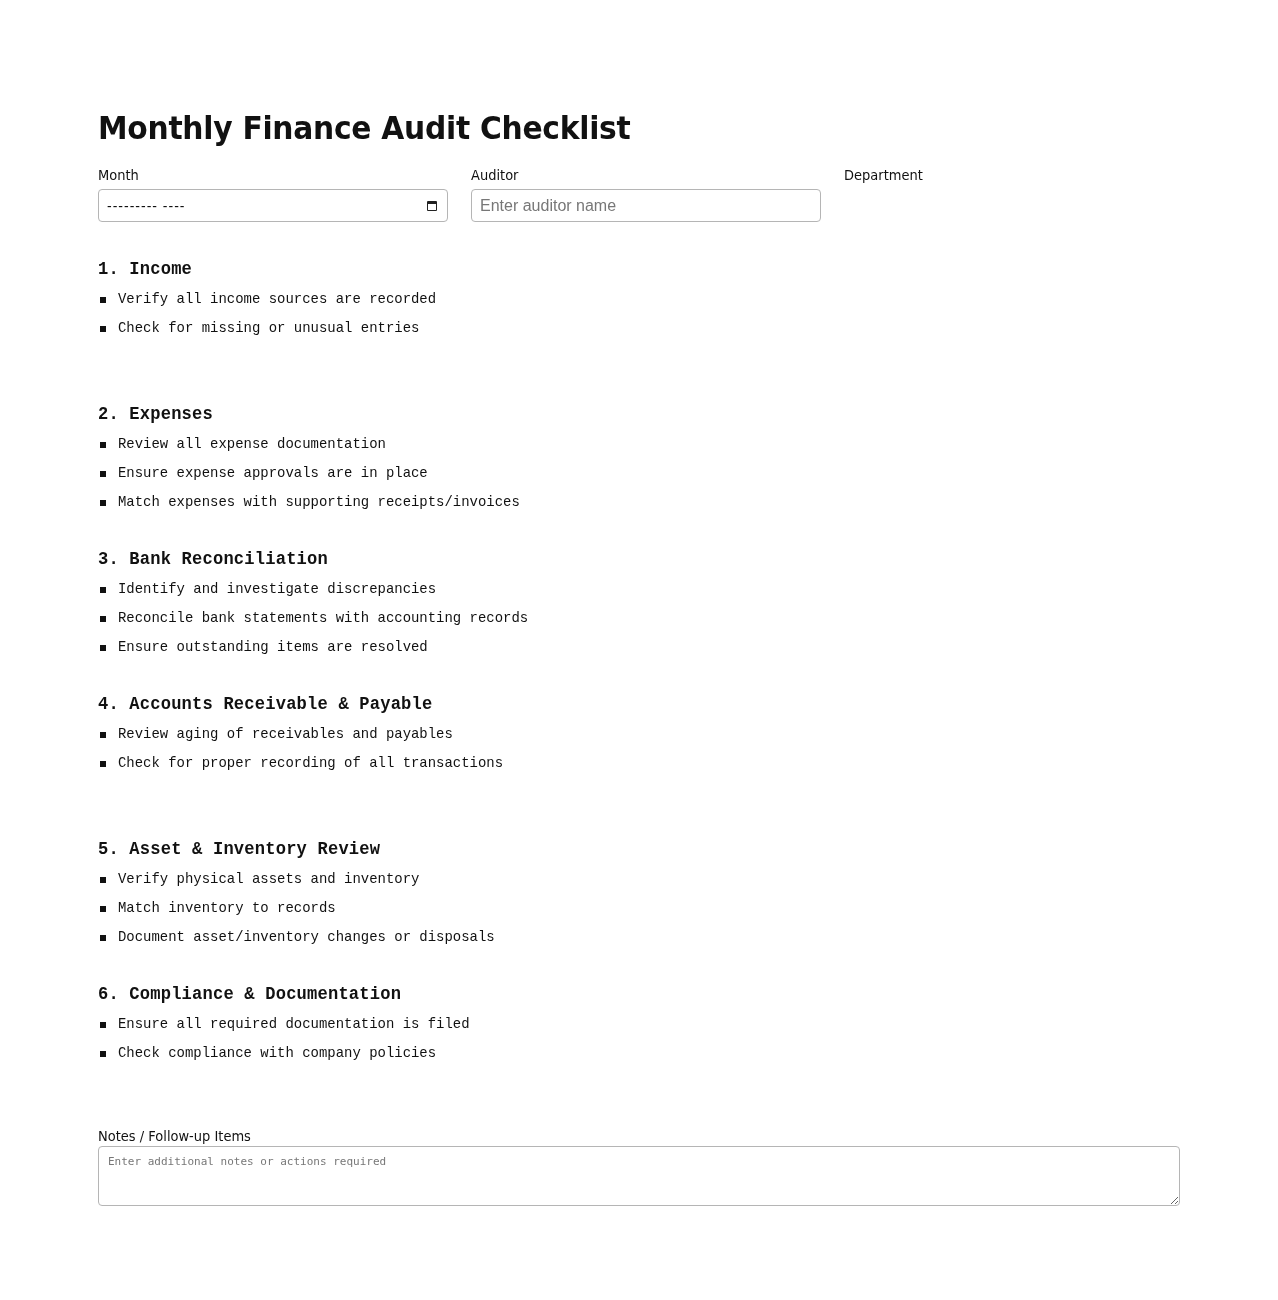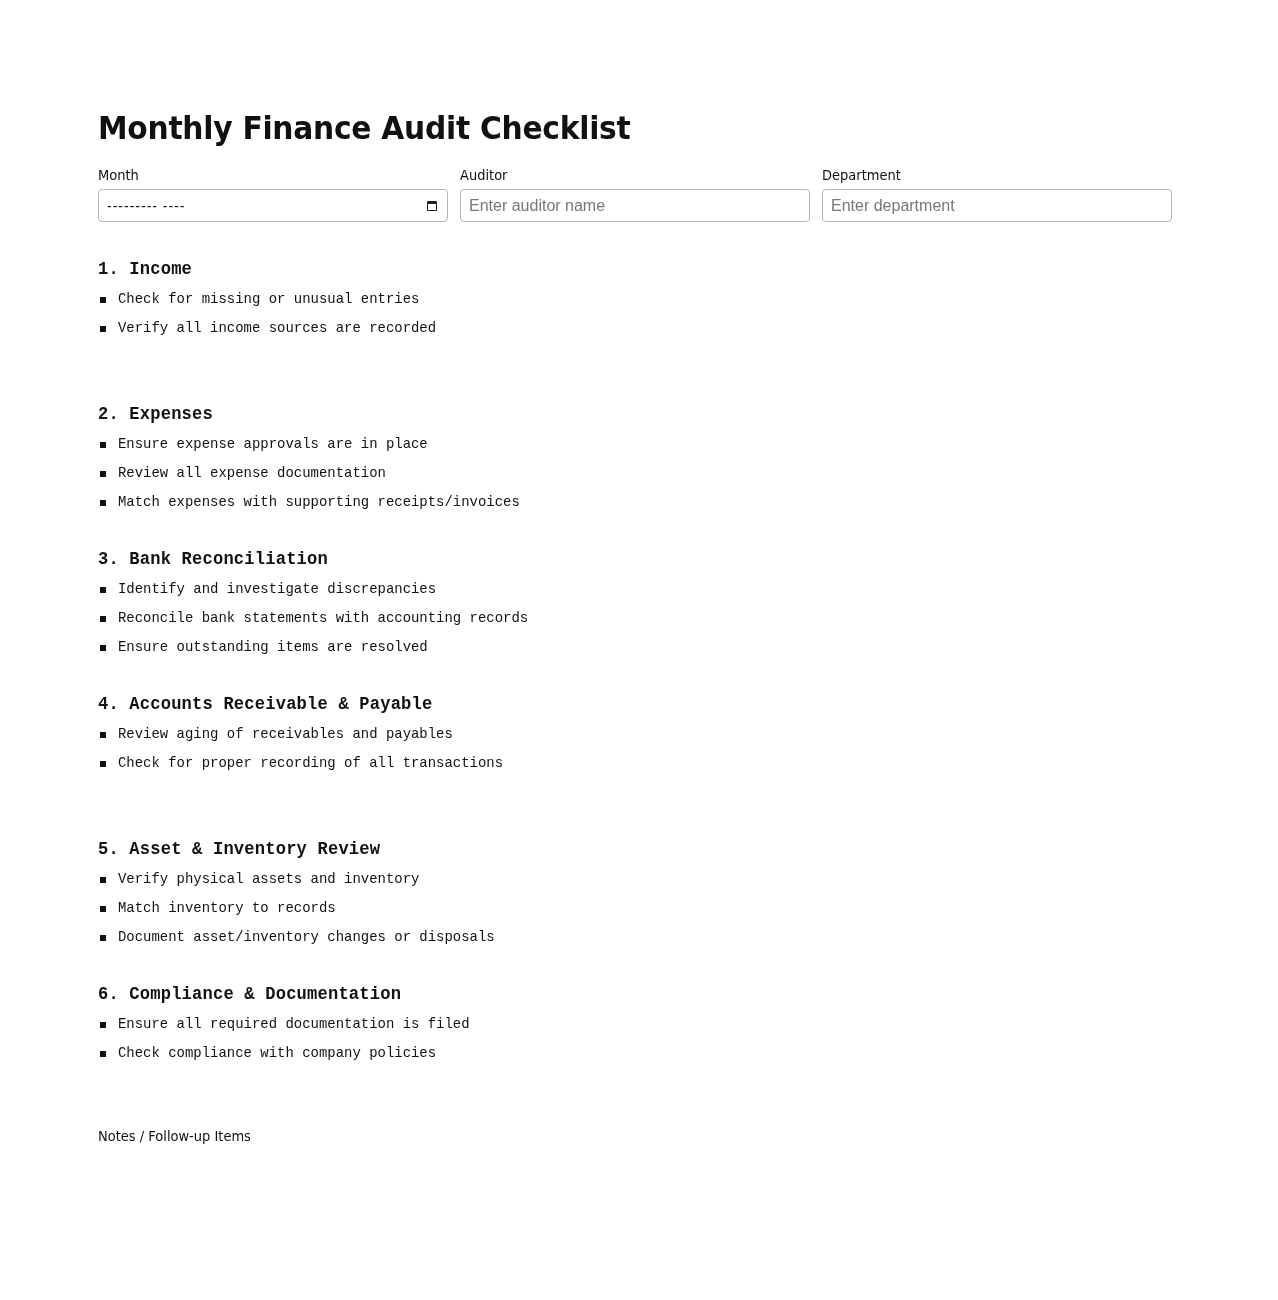--- a/index.html
+++ b/index.html
@@ -9,21 +9,21 @@
     color: #111111;
     position: relative;
   }
   .container { position: absolute; left: 98px; top: 0; width: 1082px; }
   h1 {
     position: absolute; top: 108px; left: 0; margin: 0;
     font-size: 32px; font-weight: bold; letter-spacing: -0.3px;
     font-family: "DejaVu Sans", sans-serif; line-height: 40px;
     transform: scaleX(0.93); transform-origin: left center;
   }
-  .fields { position: absolute; top: 166px; left: 0; width: 1082px; display: flex; gap: 12px; }
+  .fields { position: absolute; top: 166px; left: 0; width: 1082px; display: flex; gap: 23px; }
   .field { width: 350px; }
   .field label {
     display: block; font-size: 14px; line-height: 18px; margin-bottom: 5px;
     transform: scaleX(0.93); transform-origin: left center;
   }
   .inp {
     box-sizing: border-box; width: 350px; height: 33px;
     border: 1px solid #b5b5b5; border-radius: 4px; background: #fff;
     display: flex; align-items: center; padding: 0 8px;
     font-family: "Liberation Sans", sans-serif; font-size: 16px;
@@ -74,50 +74,47 @@
       </div>
     </div>
     <div class="field">
       <label>Auditor</label>
       <div class="inp">
         <input type="text" placeholder="Enter auditor name" style="">
       </div>
     </div>
     <div class="field">
       <label>Department</label>
-      <div class="inp">
-        <input type="text" placeholder="Enter department" style="">
-      </div>
     </div>
   </div>
 
   <div class="sections">
     <div class="section">
       <h2>1. Income</h2>
       <ul>
         <li>
             <span class="bullet"></span>
-            <span class="txt">Check for missing or unusual entries</span>
+            <span class="txt">Verify all income sources are recorded</span>
           </li>
         <li>
             <span class="bullet"></span>
-            <span class="txt">Verify all income sources are recorded</span>
+            <span class="txt">Check for missing or unusual entries</span>
           </li>
       </ul>
     </div>
     <div class="section">
       <h2>2. Expenses</h2>
       <ul>
         <li>
             <span class="bullet"></span>
-            <span class="txt">Ensure expense approvals are in place</span>
+            <span class="txt">Review all expense documentation</span>
           </li>
         <li>
             <span class="bullet"></span>
-            <span class="txt">Review all expense documentation</span>
+            <span class="txt">Ensure expense approvals are in place</span>
           </li>
         <li>
             <span class="bullet"></span>
             <span class="txt">Match expenses with supporting receipts/invoices</span>
           </li>
       </ul>
     </div>
     <div class="section">
       <h2>3. Bank Reconciliation</h2>
       <ul>
@@ -175,14 +172,15 @@
         <li>
             <span class="bullet"></span>
             <span class="txt">Check compliance with company policies</span>
           </li>
       </ul>
     </div>
   </div>
 
   <div class="notes">
     <label>Notes / Follow-up Items</label>
+    <textarea placeholder="Enter additional notes or actions required" style=""></textarea>
   </div>
 </div>
 
 </body></html>

